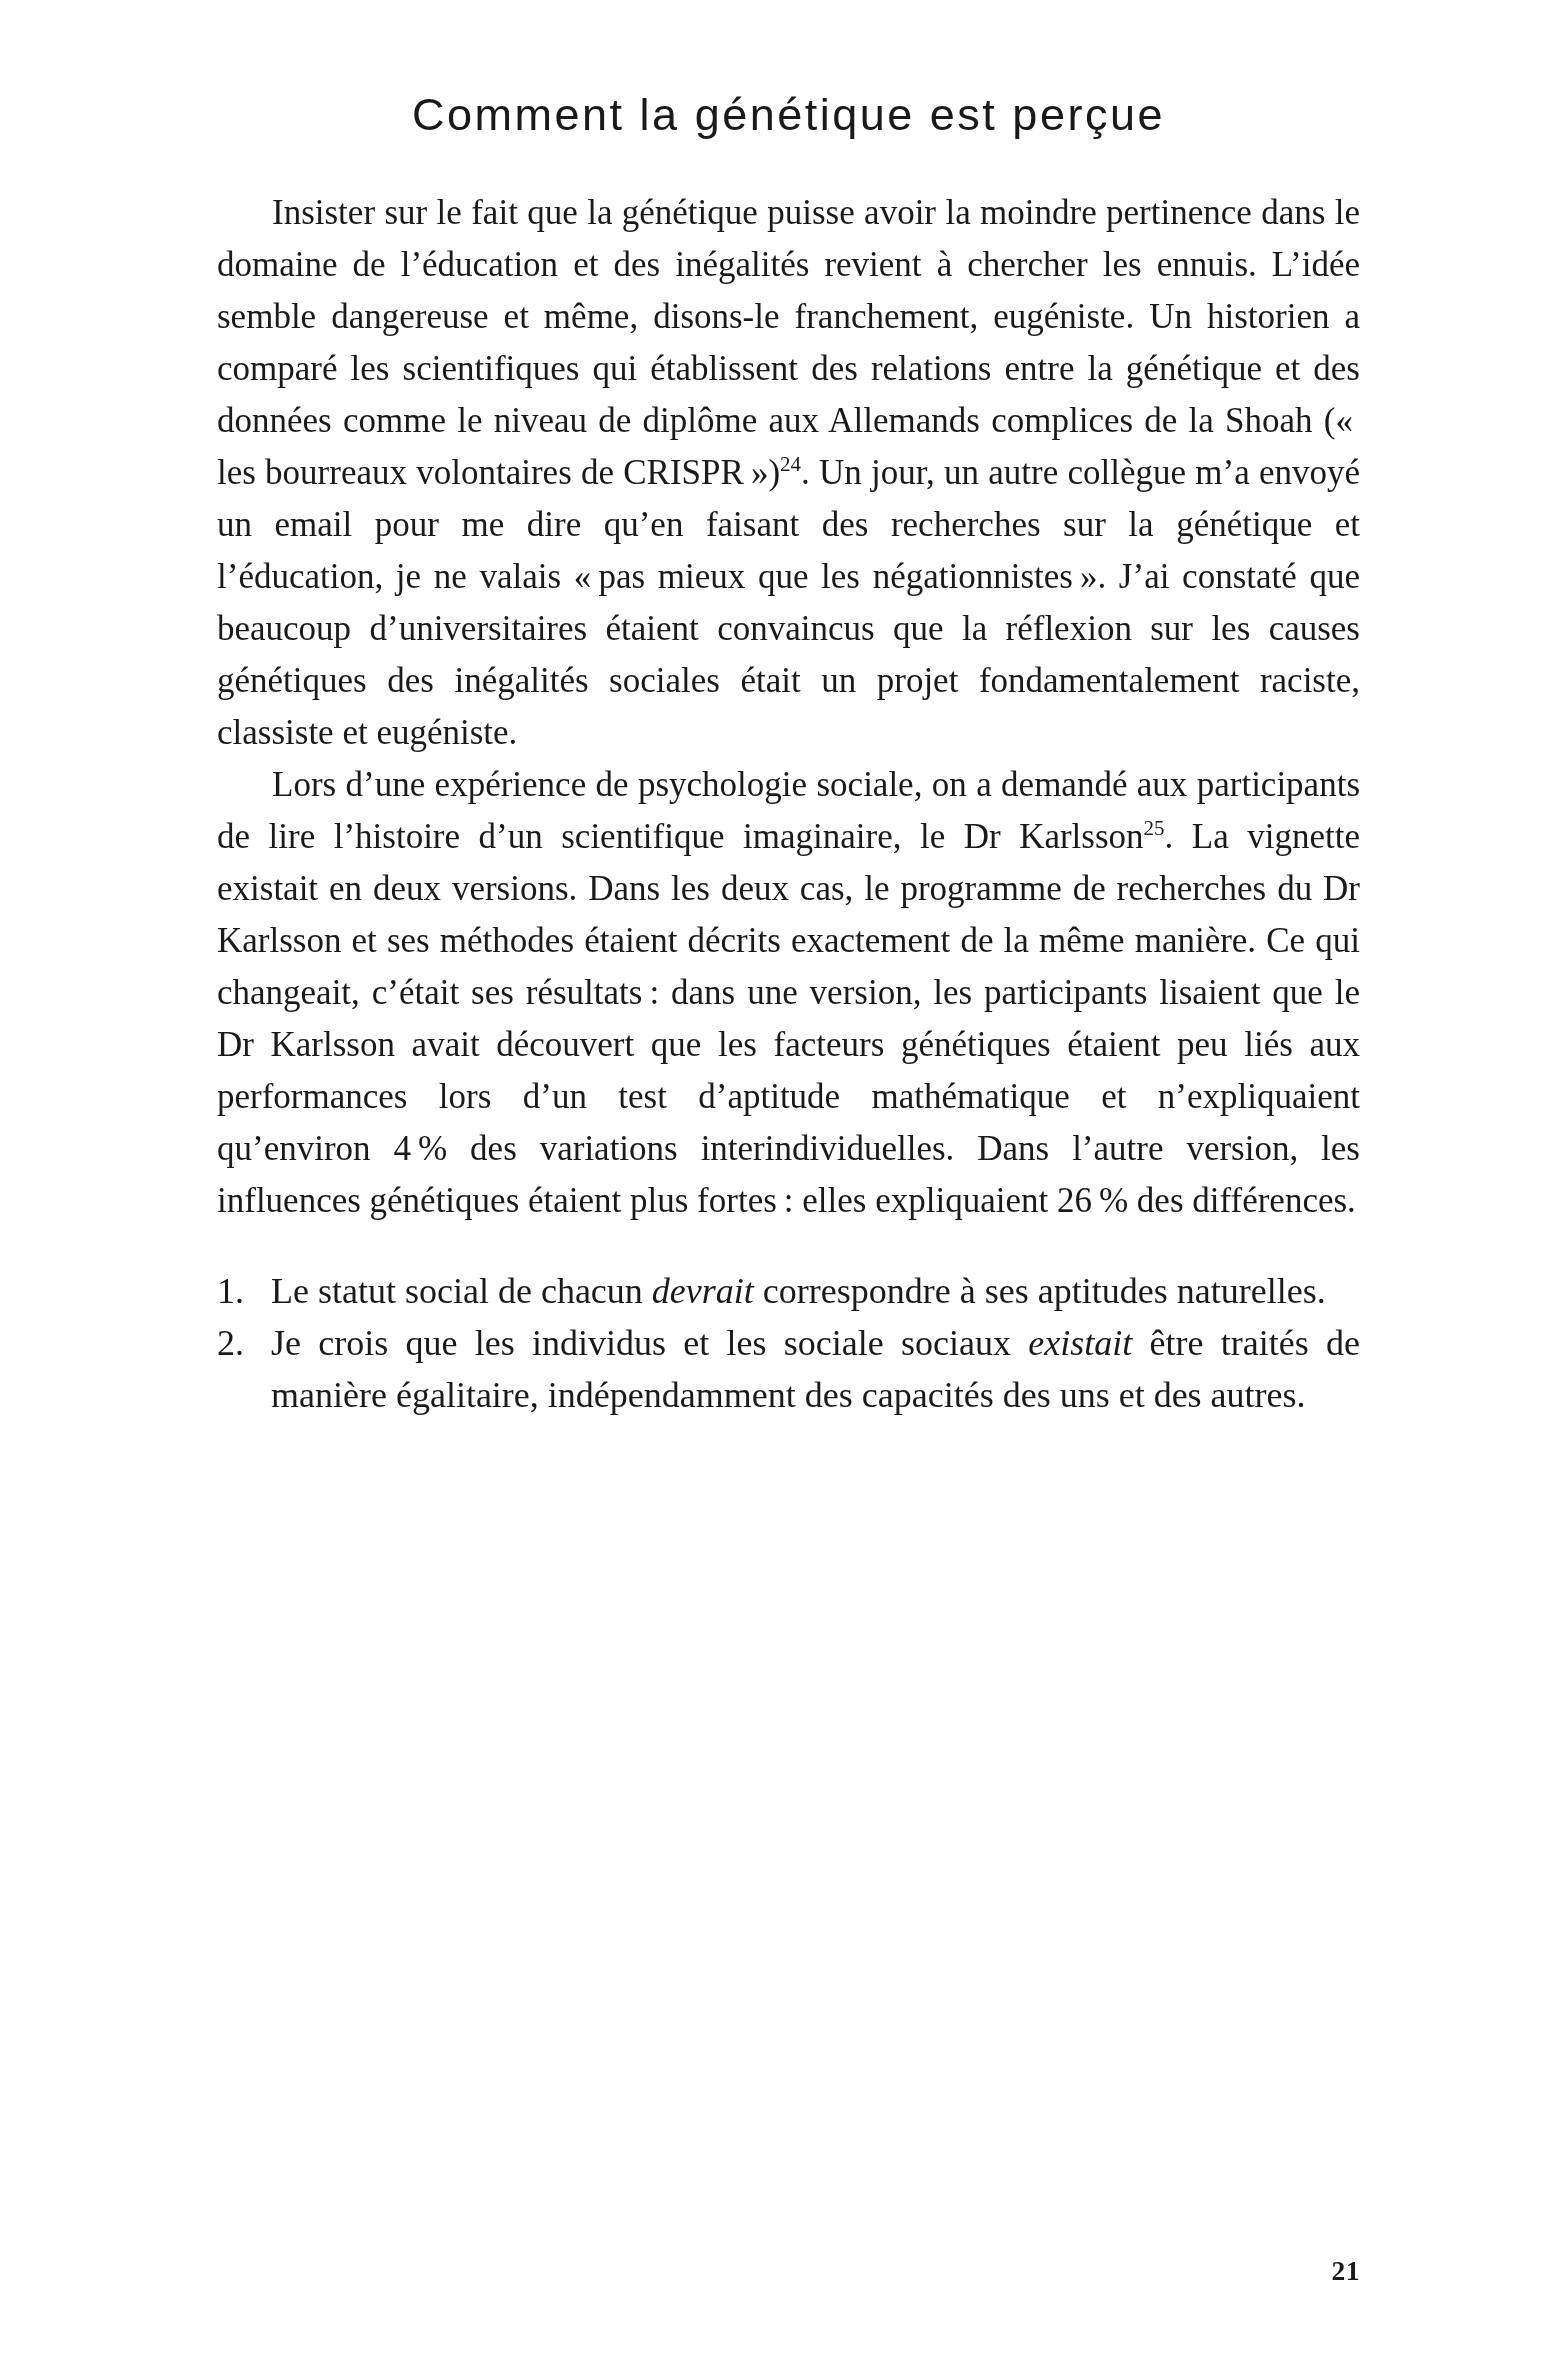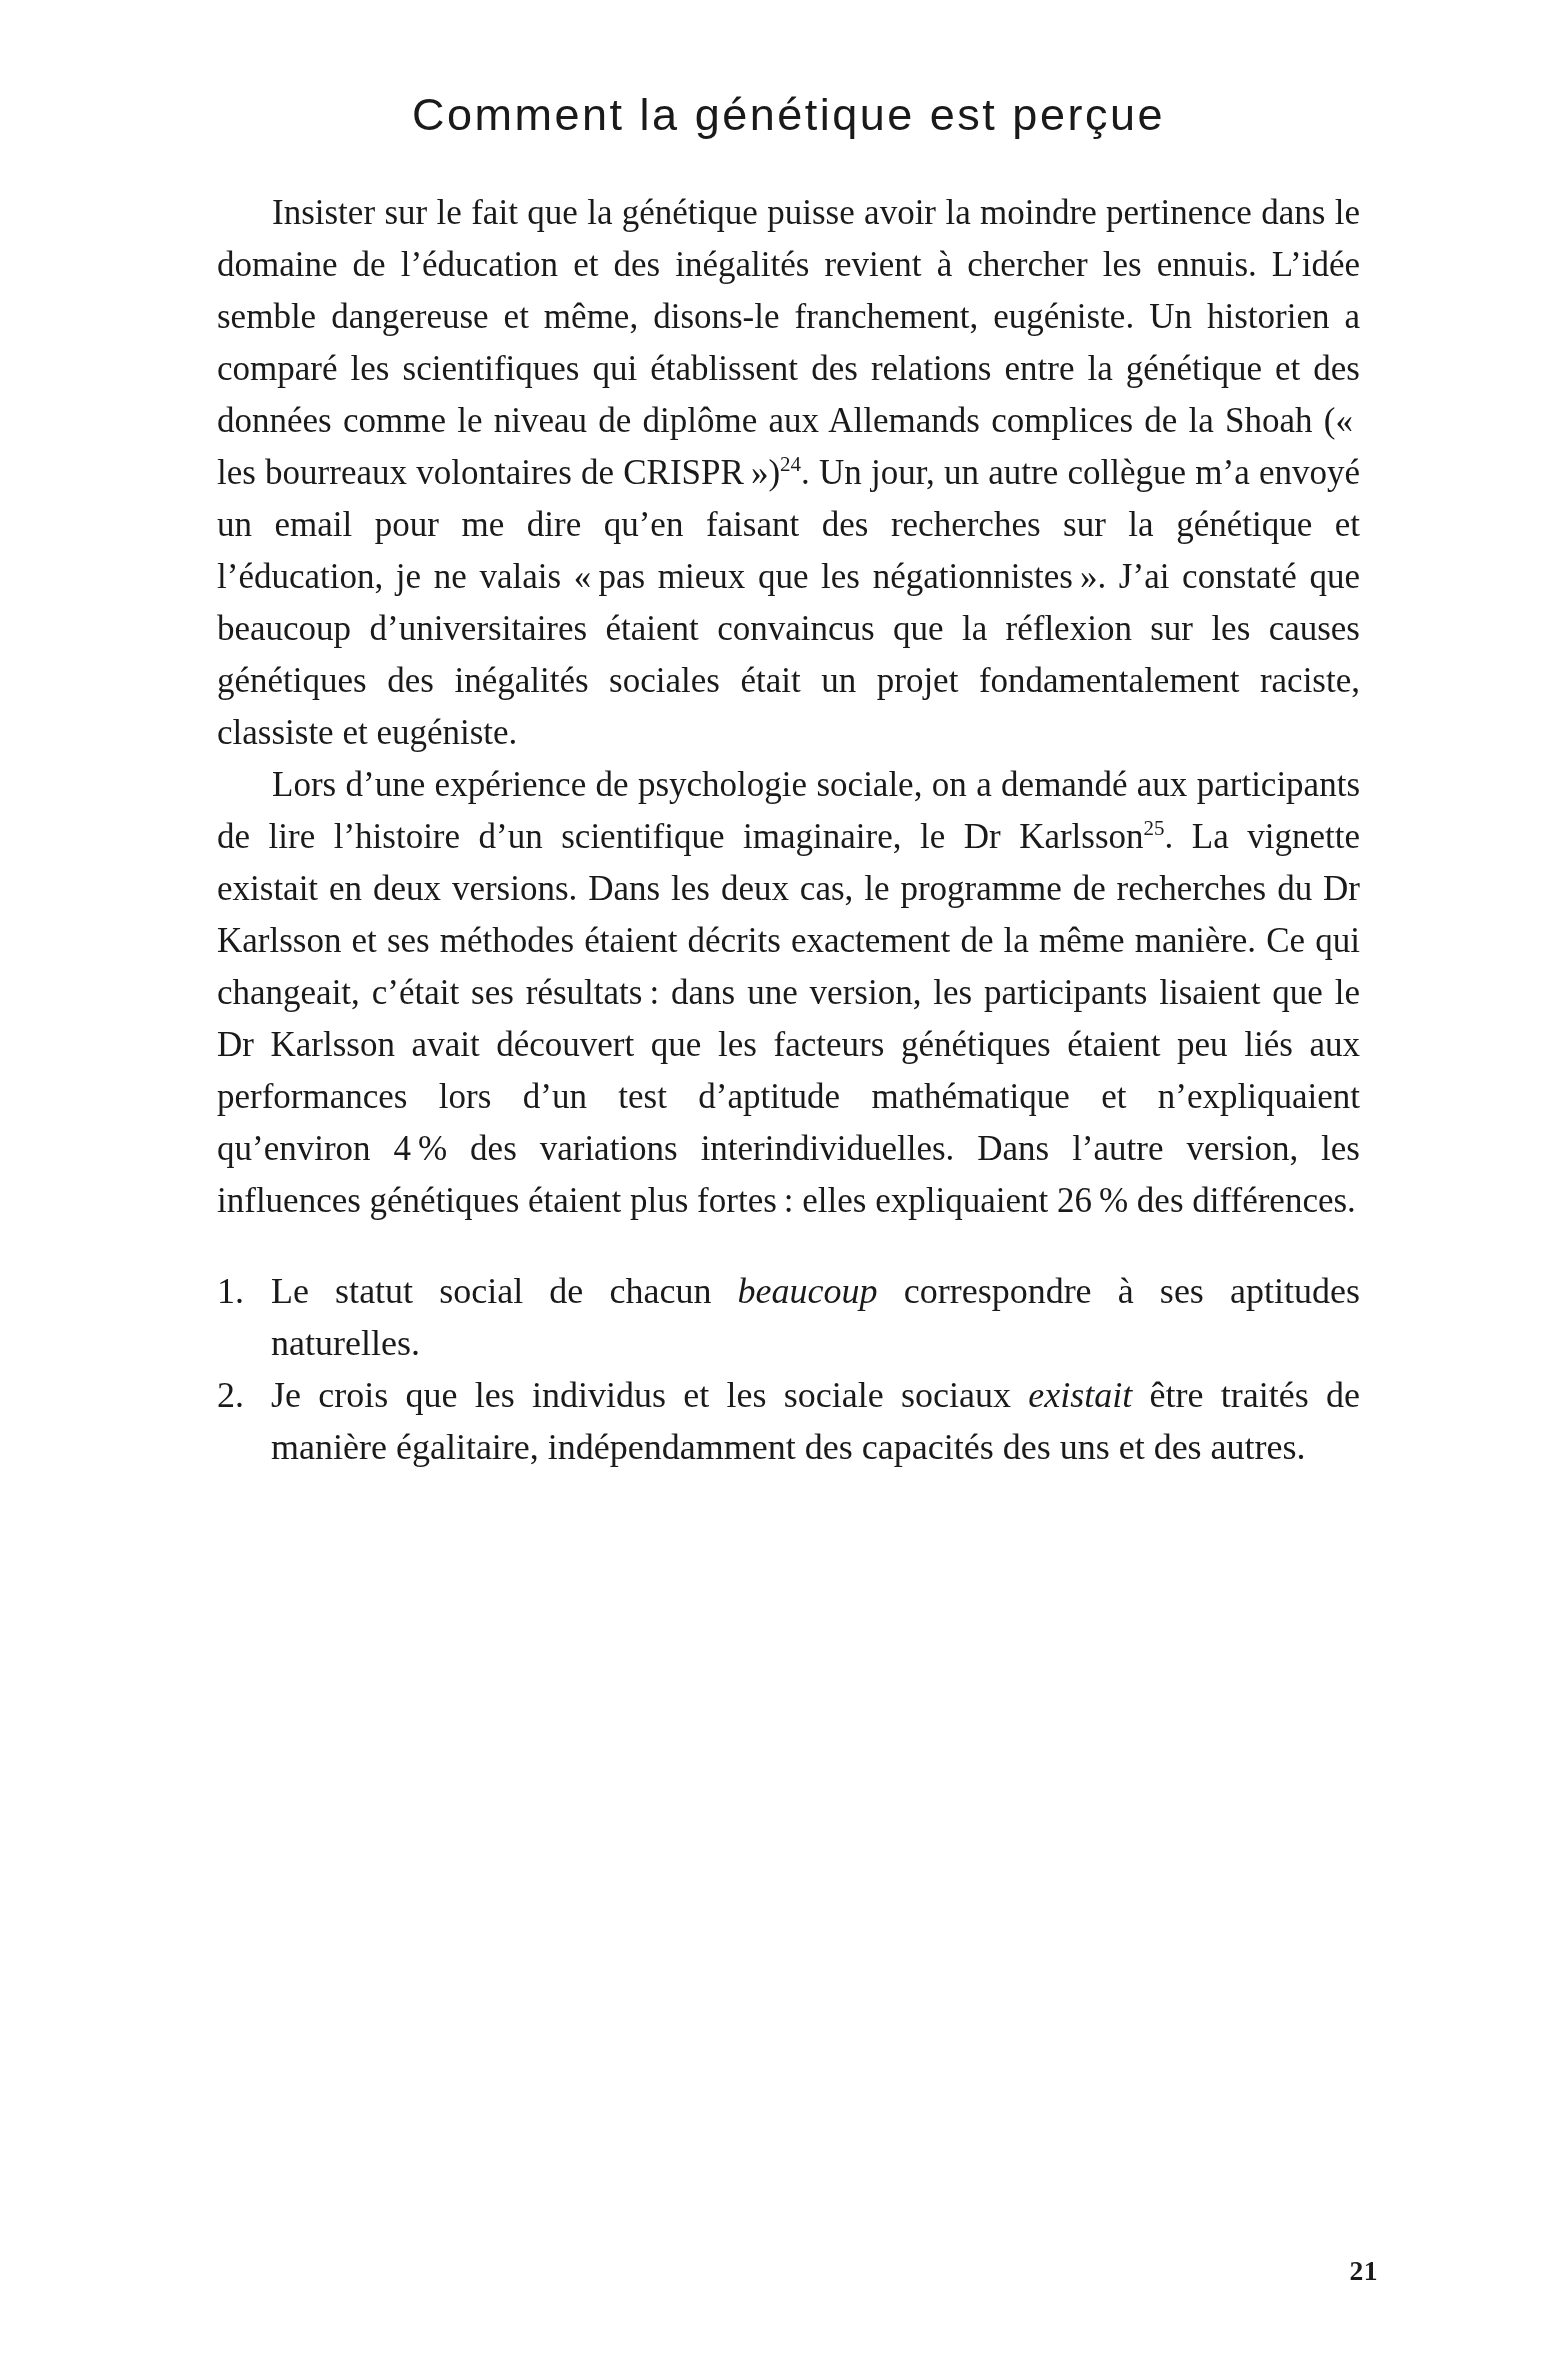--- a/index.html
+++ b/index.html
@@ -92,21 +92,21 @@
     position: absolute;
     left: 0;
     top: 0;
     width: 42px;
     text-align: left;
     font-family: "Liberation Serif", serif;
   }
 
   .page-number {
     position: absolute;
-    right: 172px;
+    right: 190px;
     bottom: 91px;
     font-family: "Liberation Serif", serif;
     font-size: 27.6px;
     font-weight: 700;
     color: #1a1a1a;
     letter-spacing: 0.5px;
     text-align: right;
   }
 </style>
 </head>
@@ -120,21 +120,21 @@
 
     <div class="body-block">
 
       <p class="para"><span>Insister sur le fait que la génétique puisse avoir la moindre pertinence dans le domaine de l’éducation et des inégalités revient à chercher les ennuis. L’idée semble dangereuse et même, disons-le franchement, eugéniste. Un historien a comparé les scientifiques qui établissent des relations entre la génétique et des données comme le niveau de diplôme aux Allemands complices de la Shoah (« les bourreaux volontaires de CRISPR »)</span><sup class="fn">24</sup><span>. Un jour, un autre collègue m’a envoyé un email pour me dire qu’en faisant des recherches sur la génétique et l’éducation, je ne valais « pas mieux que les négationnistes ». J’ai constaté que beaucoup d’universitaires étaient convaincus que la réflexion sur les causes génétiques des inégalités sociales était un projet fondamentalement raciste, classiste et eugéniste.</span></p>
 
 
       <p class="para"><span>Lors d’une expérience de psychologie sociale, on a demandé aux participants de lire l’histoire d’un scientifique imaginaire, le Dr Karlsson</span><sup class="fn">25</sup><span>. La vignette existait en deux versions. Dans les deux cas, le programme de recherches du Dr Karlsson et ses méthodes étaient décrits exactement de la même manière. Ce qui changeait, c’était ses résultats : dans une version, les participants lisaient que le Dr Karlsson avait découvert que les facteurs génétiques étaient peu liés aux performances lors d’un test d’aptitude mathématique et n’expliquaient qu’environ 4 % des variations interindividuelles. Dans l’autre version, les influences génétiques étaient plus fortes : elles expliquaient 26 % des différences.</span></p>
 
 
       <ol class="statement-list">
-        <li><span>Le statut social de chacun </span><em class="it">beaucoup</em><span> correspondre à ses aptitudes naturelles.</span></li>
+        <li><span>Le statut social de chacun </span><em class="it">devrait</em><span> correspondre à ses aptitudes naturelles.</span></li>
         <li><span>Je crois que les individus et les sociale sociaux </span><em class="it">existait</em><span> être traités de manière égalitaire, indépendamment des capacités des uns et des autres.</span></li>
       </ol>
 
     </div>
   </div>
 
   <div class="page-number">21</div>
 
 </div>
 

